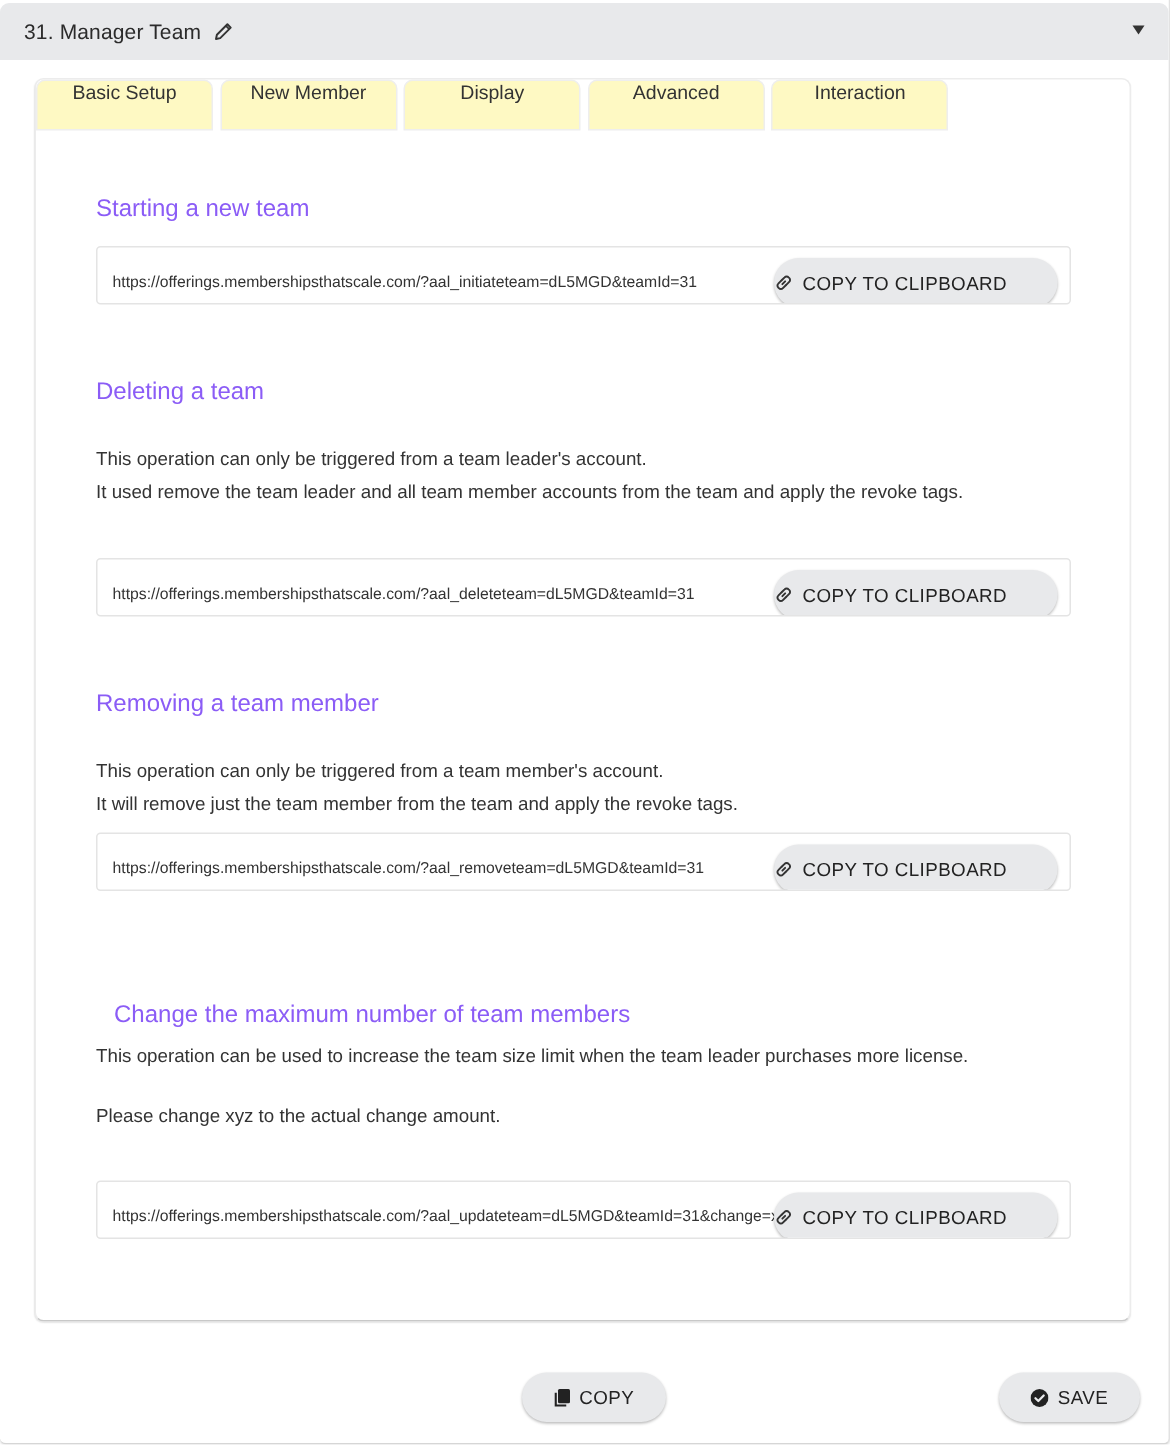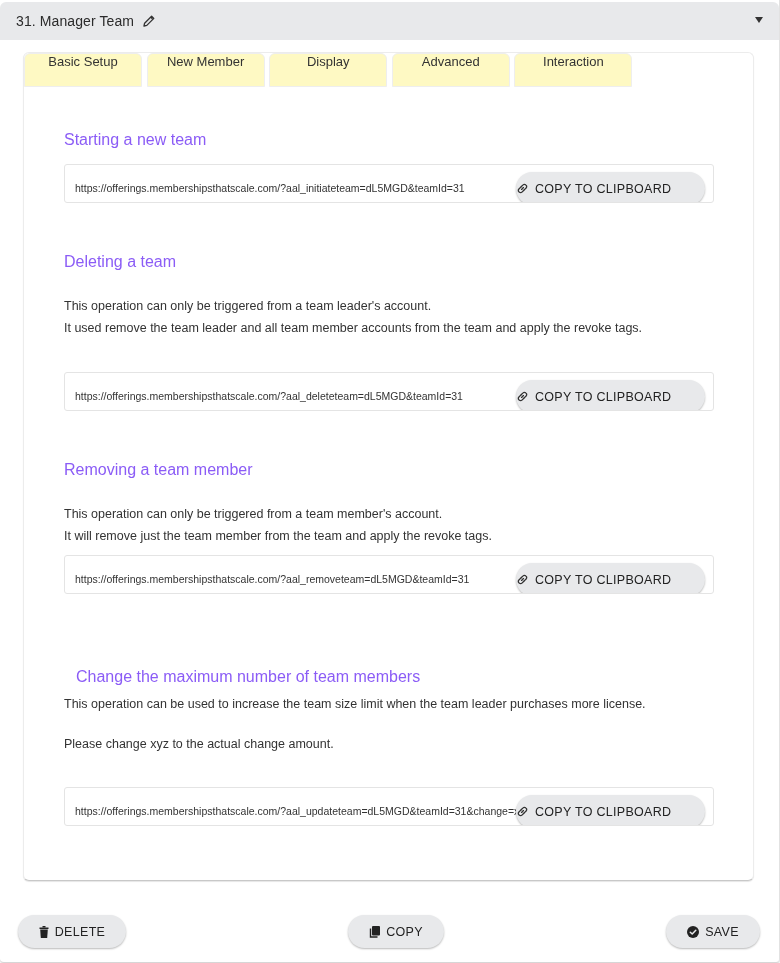--- a/index.html
+++ b/index.html
@@ -183,28 +183,20 @@
             <path d="M6 8 L8 6" stroke="#333" stroke-width="1.4" stroke-linecap="round"></path>
             <path d="M5.5 5.2 L7.6 3.1 a2 2 0 0 1 2.9 0 l0.4 0.4 a2 2 0 0 1 0 2.9 L8.8 8.5" fill="none" stroke="#333" stroke-width="1.4" stroke-linecap="round"></path>
             <path d="M8.5 8.8 L6.4 10.9 a2 2 0 0 1 -2.9 0 l-0.4 -0.4 a2 2 0 0 1 0 -2.9 L5.2 5.5" fill="none" stroke="#333" stroke-width="1.4" stroke-linecap="round"></path>
           </svg>
           <span>COPY TO CLIPBOARD</span>
         </div>
       </div>
     </div>
   </div>
 
-  <div class="footer-btn" style="left:18px; width:108px;">
-    <svg width="10" height="12" viewBox="0 0 10 12">
-      <rect x="0.5" y="1.5" width="9" height="1.5" fill="#222"></rect>
-      <rect x="3.5" y="0" width="3" height="1.5" fill="#222"></rect>
-      <path d="M1.2 3.5 L8.8 3.5 L8.2 12 L1.8 12 Z" fill="#222"></path>
-    </svg>
-    <span>DELETE</span>
-  </div>
   <div class="footer-btn" style="left:666px; width:94px;">
     <svg width="12" height="12" viewBox="0 0 12 12">
       <circle cx="6" cy="6" r="6" fill="#222"></circle>
       <path d="M3.3 6.2 L5.2 8 L8.8 4.3" fill="none" stroke="#e8e9eb" stroke-width="1.5" stroke-linecap="round" stroke-linejoin="round"></path>
     </svg>
     <span>SAVE</span>
   </div>
   <div class="footer-btn" style="left:348px; width:96px;">
     <svg width="11" height="12" viewBox="0 0 11 12">
       <rect x="3" y="0" width="8" height="9.5" rx="1" fill="#222"></rect>

